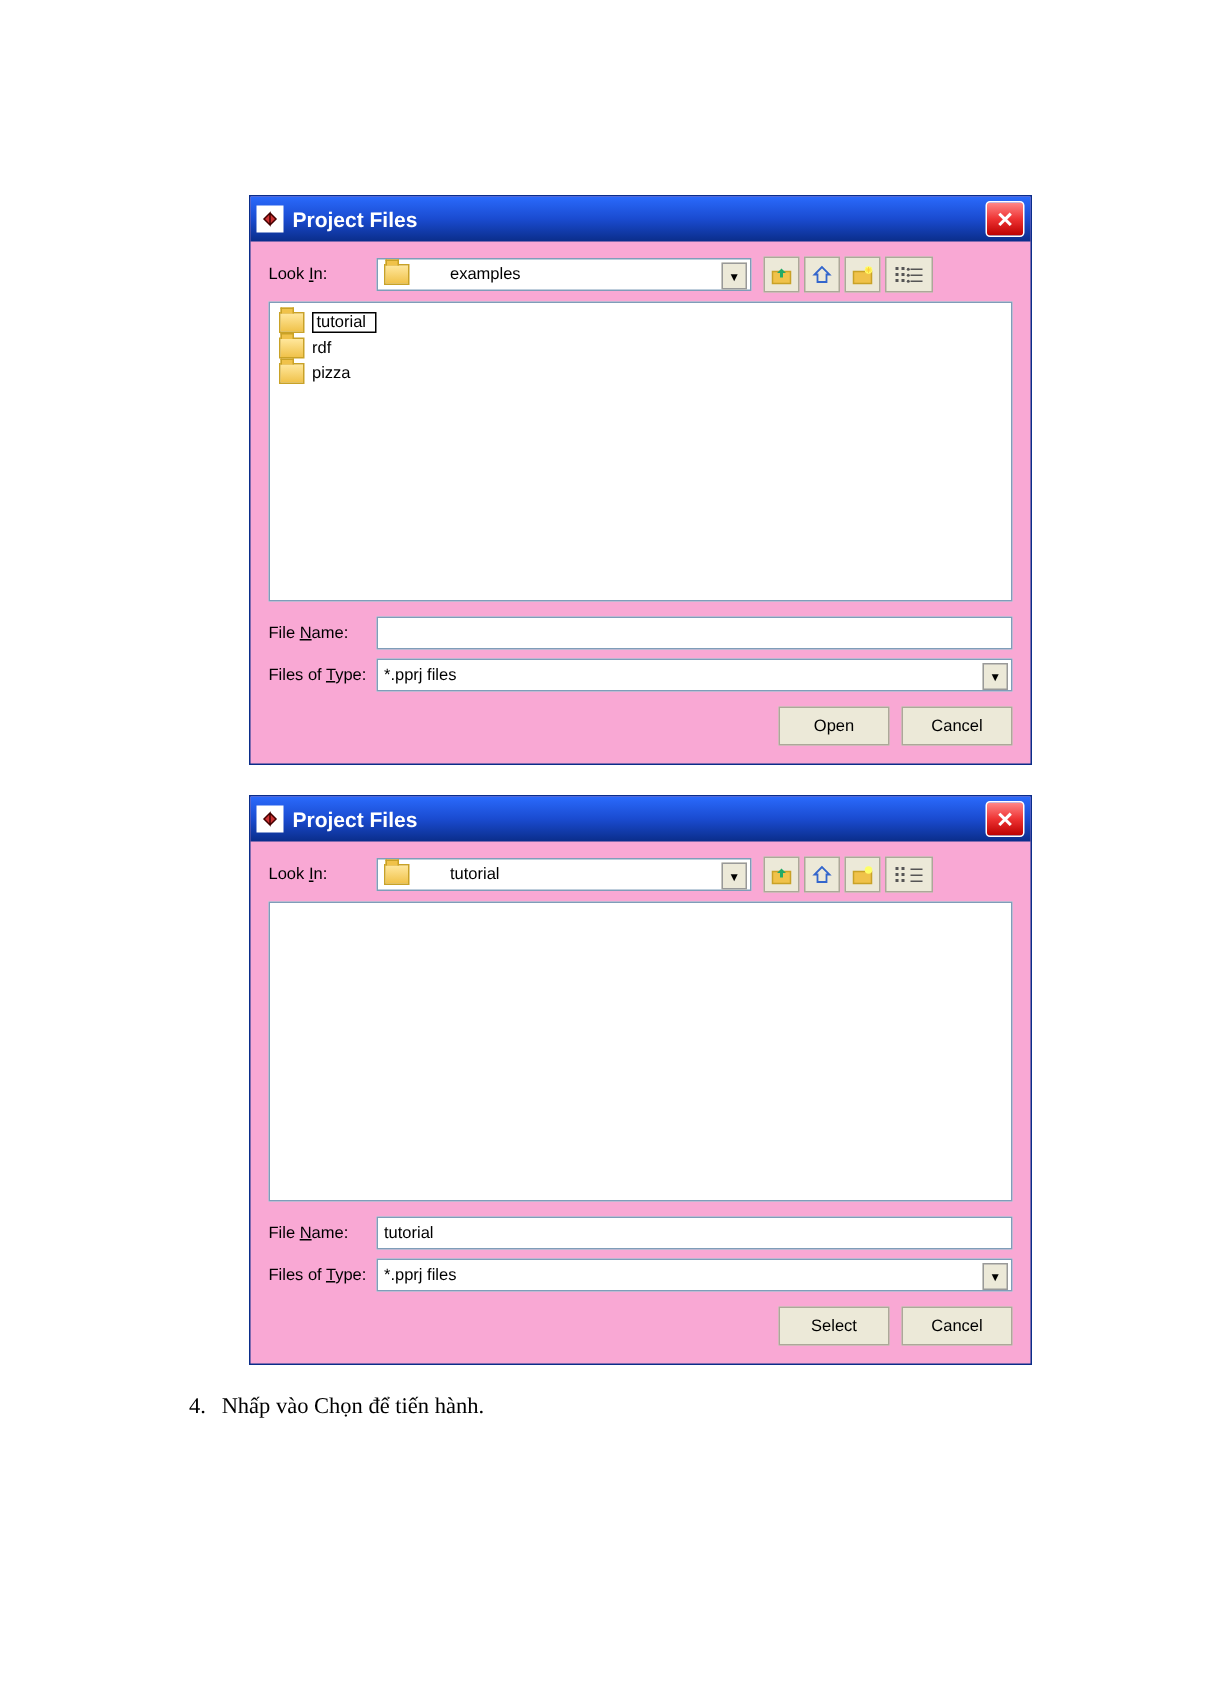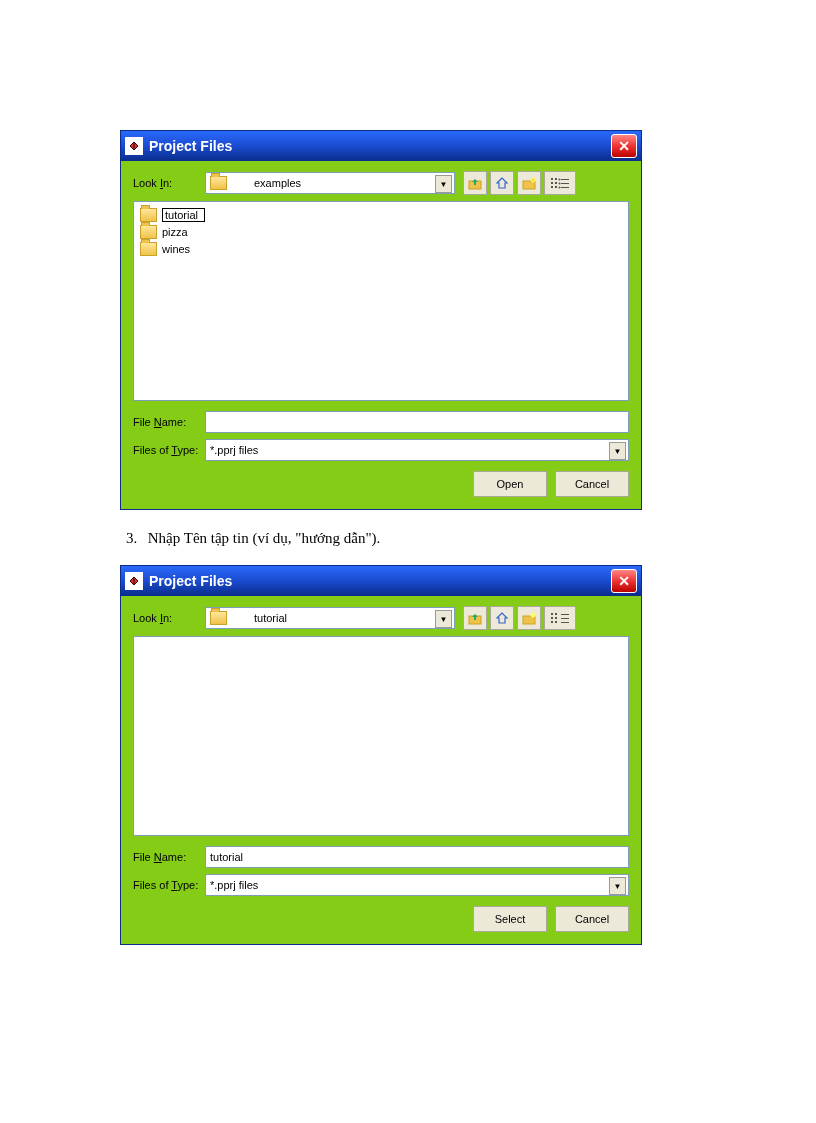--- a/index.html
+++ b/index.html
@@ -11,22 +11,23 @@
     background: #fff;
     color: #000;
   }
   .page {
     padding: 130px 0 0 120px;
     width: 560px;
   }
   .dialog {
     width: 520px;
     border: 1px solid #0a2d8a;
-    background: #84cc16;
+    background: #f9a8d4;
     margin-bottom: 20px;
+    margin-left: 46px;
   }
   .titlebar {
     height: 30px;
     background: linear-gradient(to bottom, #2a6afc 0%, #1a4bd0 50%, #0a2d8a 100%);
     display: flex;
     align-items: center;
     padding: 0 4px;
     color: #fff;
     font-weight: bold;
     font-size: 14px;
@@ -225,25 +226,25 @@
         </div>
       </div>
 
       <div class="filelist">
         <div class="fileitem editable">
           <span class="foldersvg"></span>
           <span class="name">tutorial</span>
         </div>
         <div class="fileitem">
           <span class="foldersvg"></span>
+          <span>rdf</span>
+        </div>
+        <div class="fileitem">
+          <span class="foldersvg"></span>
           <span>pizza</span>
-        </div>
-        <div class="fileitem">
-          <span class="foldersvg"></span>
-          <span>wines</span>
         </div>
       </div>
 
       <div style="height:10px"></div>
 
       <div class="row">
         <span class="lbl">File <span class="underline">N</span>ame:</span>
         <div class="textfield">
           <span></span>
         </div>
@@ -256,24 +257,20 @@
         </div>
       </div>
 
       <div class="buttonrow">
         <div class="btn">Open</div>
         <div class="btn">Cancel</div>
       </div>
     </div>
   </div>
 
-  <div class="step">
-    <span class="num">3.</span>
-    <span>Nhập Tên tập tin (ví dụ, "hướng dẫn").</span>
-  </div>
 
   <div class="dialog">
     <div class="titlebar">
       <span class="appicon">
         <svg class="icon" width="12" height="12" viewBox="0 0 12 12">
             <path d="M2 6 L6 2 L6 10 Z M6 2 L10 6 L6 10" fill="#c33" stroke="#400"></path>
           </svg>
       </span>
       <span>Project Files</span>
       <span class="spacer"></span>
@@ -339,14 +336,18 @@
         </div>
       </div>
 
       <div class="buttonrow">
         <div class="btn">Select</div>
         <div class="btn">Cancel</div>
       </div>
     </div>
   </div>
 
+  <div class="step">
+    <span class="num">4.</span>
+    <span>Nhấp vào Chọn để tiến hành.</span>
+  </div>
 
 </div>
 
 </body></html>

